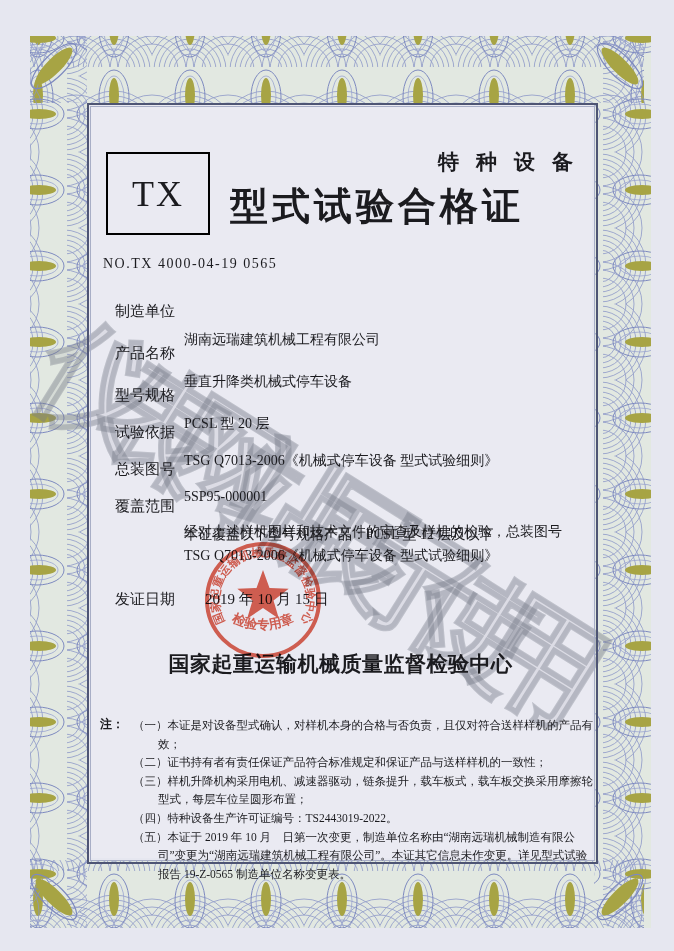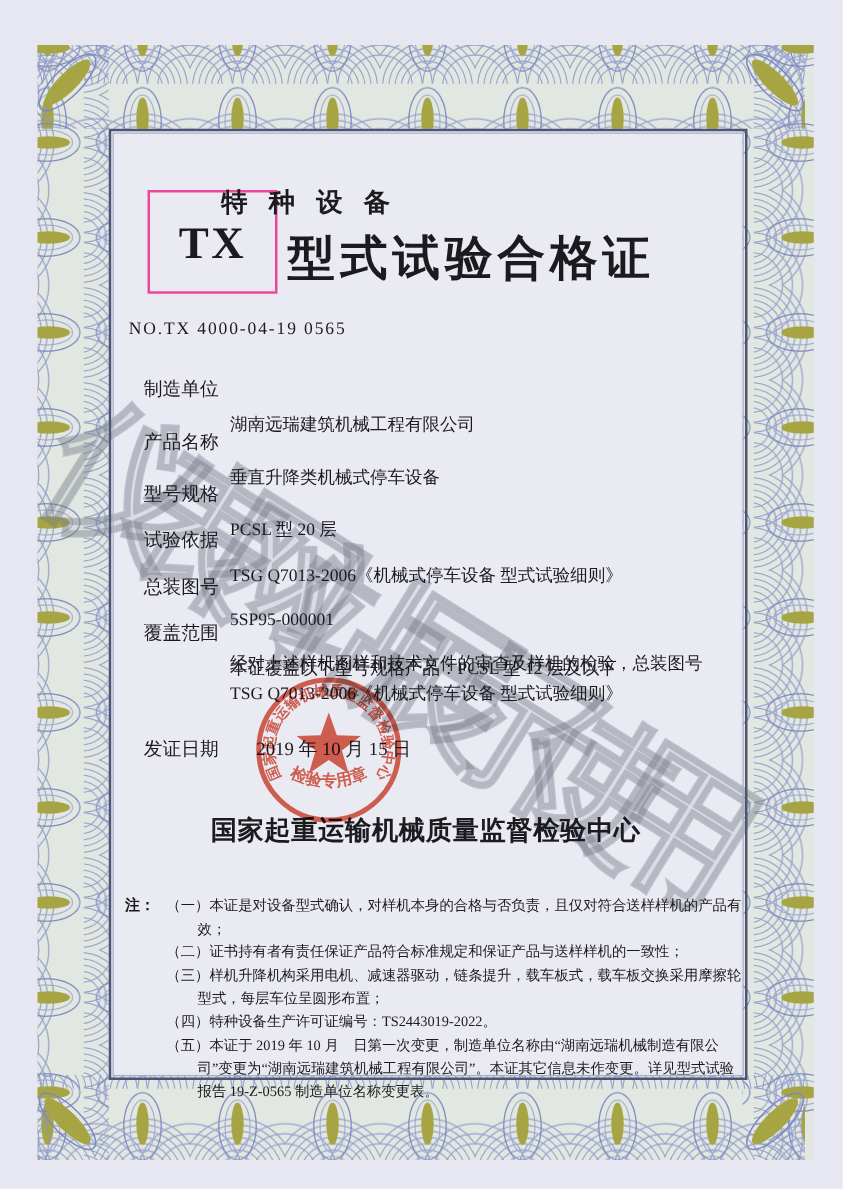--- a/index.html
+++ b/index.html
@@ -16,25 +16,25 @@
     font-size:122px;font-weight:bold;letter-spacing:-48px;white-space:nowrap;
     transform:rotate(32deg);transform-origin:0 0;
     color:rgba(128,133,146,0.13);
     -webkit-text-stroke:2px rgba(118,124,138,0.38);
     pointer-events:none;
   }
   .inner-frame{position:absolute;left:87px;top:103px;width:507px;height:757px;border:2px solid #4e5574;z-index:4;}
   .inner-frame::after{content:"";position:absolute;inset:1px;border:1px solid #a8aec6;}
   .abs{position:absolute;z-index:5;}
   .tx-box{
-    left:106px;top:152px;width:100px;height:79px;border:2px solid #ec4899;
+    left:106px;top:152px;width:100px;height:79px;border:2px solid #000000;
     display:flex;align-items:center;justify-content:center;
-    font-size:36px;font-weight:bold;letter-spacing:2px;margin-left:12px;
+    font-size:36px;font-weight:normal;letter-spacing:2px;
   }
-  .title-small{left:160px;top:148px;width:430px;text-align:left;font-size:21px;font-weight:bold;letter-spacing:17px;text-indent:17px;}
+  .title-small{left:160px;top:148px;width:430px;text-align:right;font-size:21px;font-weight:bold;letter-spacing:17px;text-indent:17px;}
   .title-large{left:160px;top:181px;width:430px;text-align:center;font-size:38px;font-weight:bold;letter-spacing:4px;text-indent:4px;}
   .cert-no{left:103px;top:256px;width:500px;text-align:left;font-size:14px;letter-spacing:1.5px;}
   .f-label{left:115px;font-size:15px;}
   .f-value{left:184px;font-size:14px;max-width:406px;white-space:nowrap;margin-top:28px;}
   .para{left:184px;width:392px;font-size:14px;line-height:24px;}
   .issue-label{left:115px;top:590px;font-size:15px;}
   .issue-value{left:205px;top:590px;font-size:15px;}
   .issuer{left:87px;top:650px;width:507px;text-align:center;font-size:21px;font-weight:bold;letter-spacing:0.5px;}
   .notes{left:100px;top:716px;width:494px;display:flex;z-index:5;}
   .notes-label{width:33px;font-size:12px;font-weight:bold;flex:none;}

